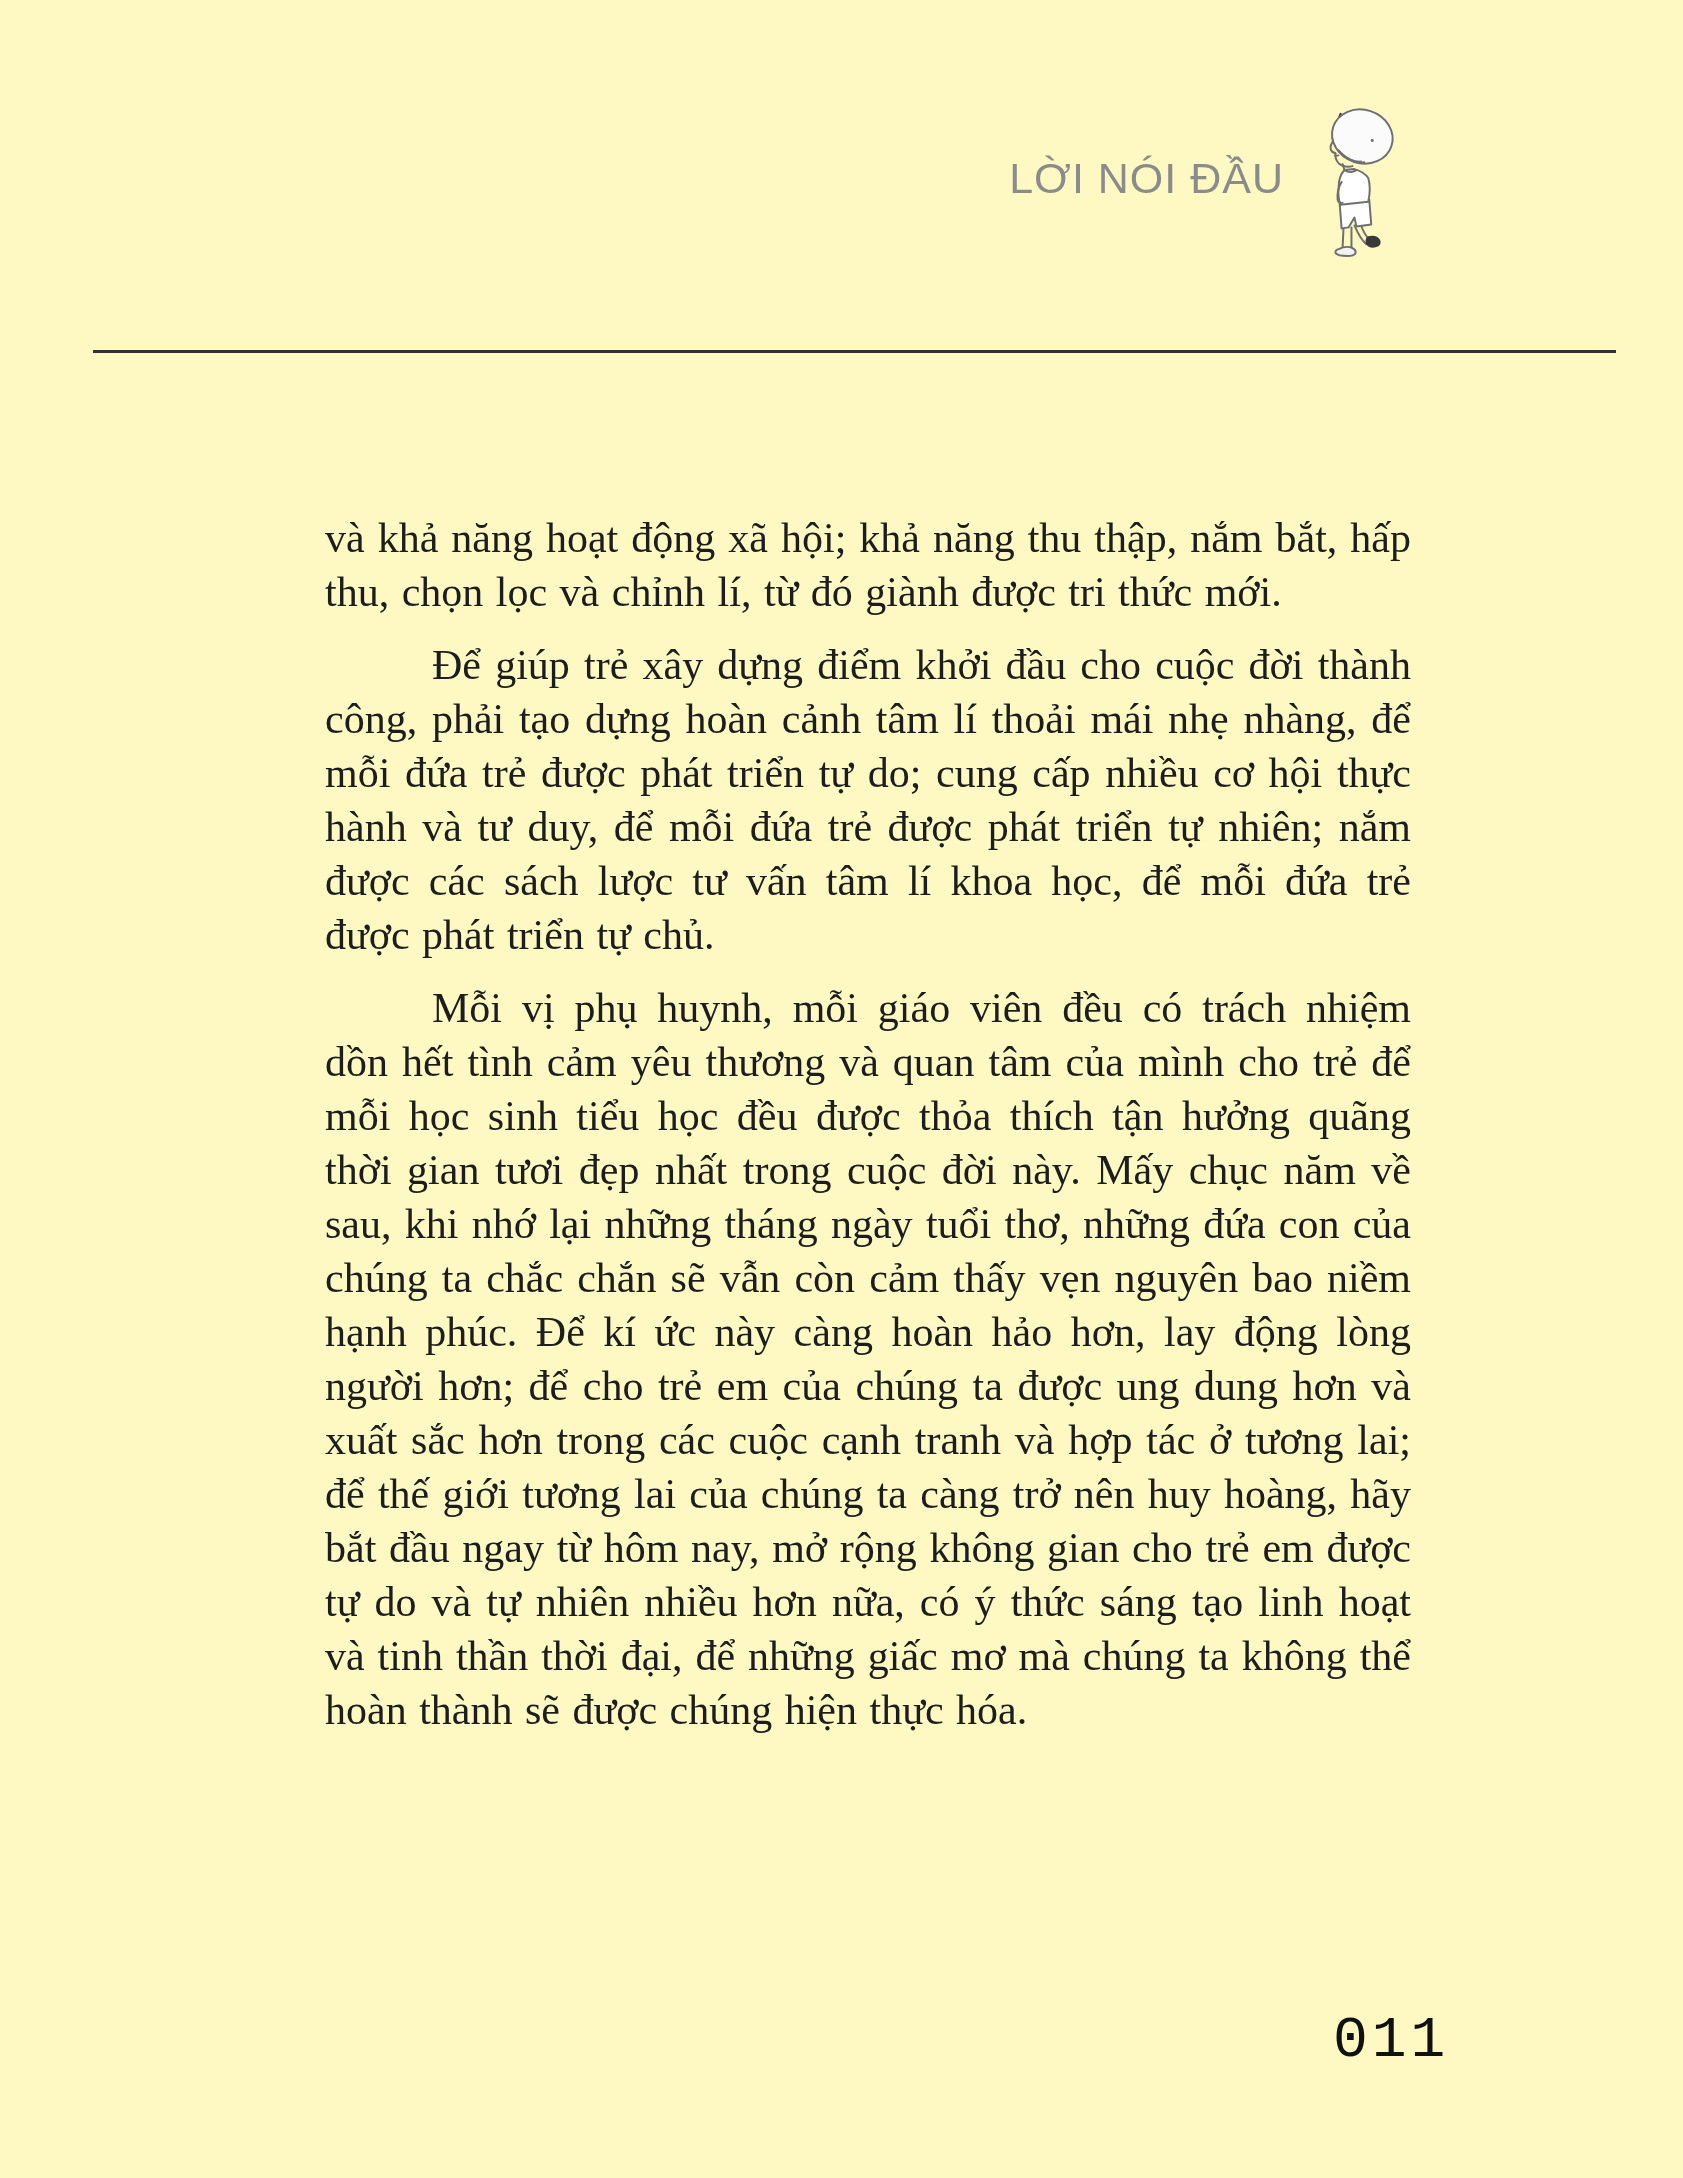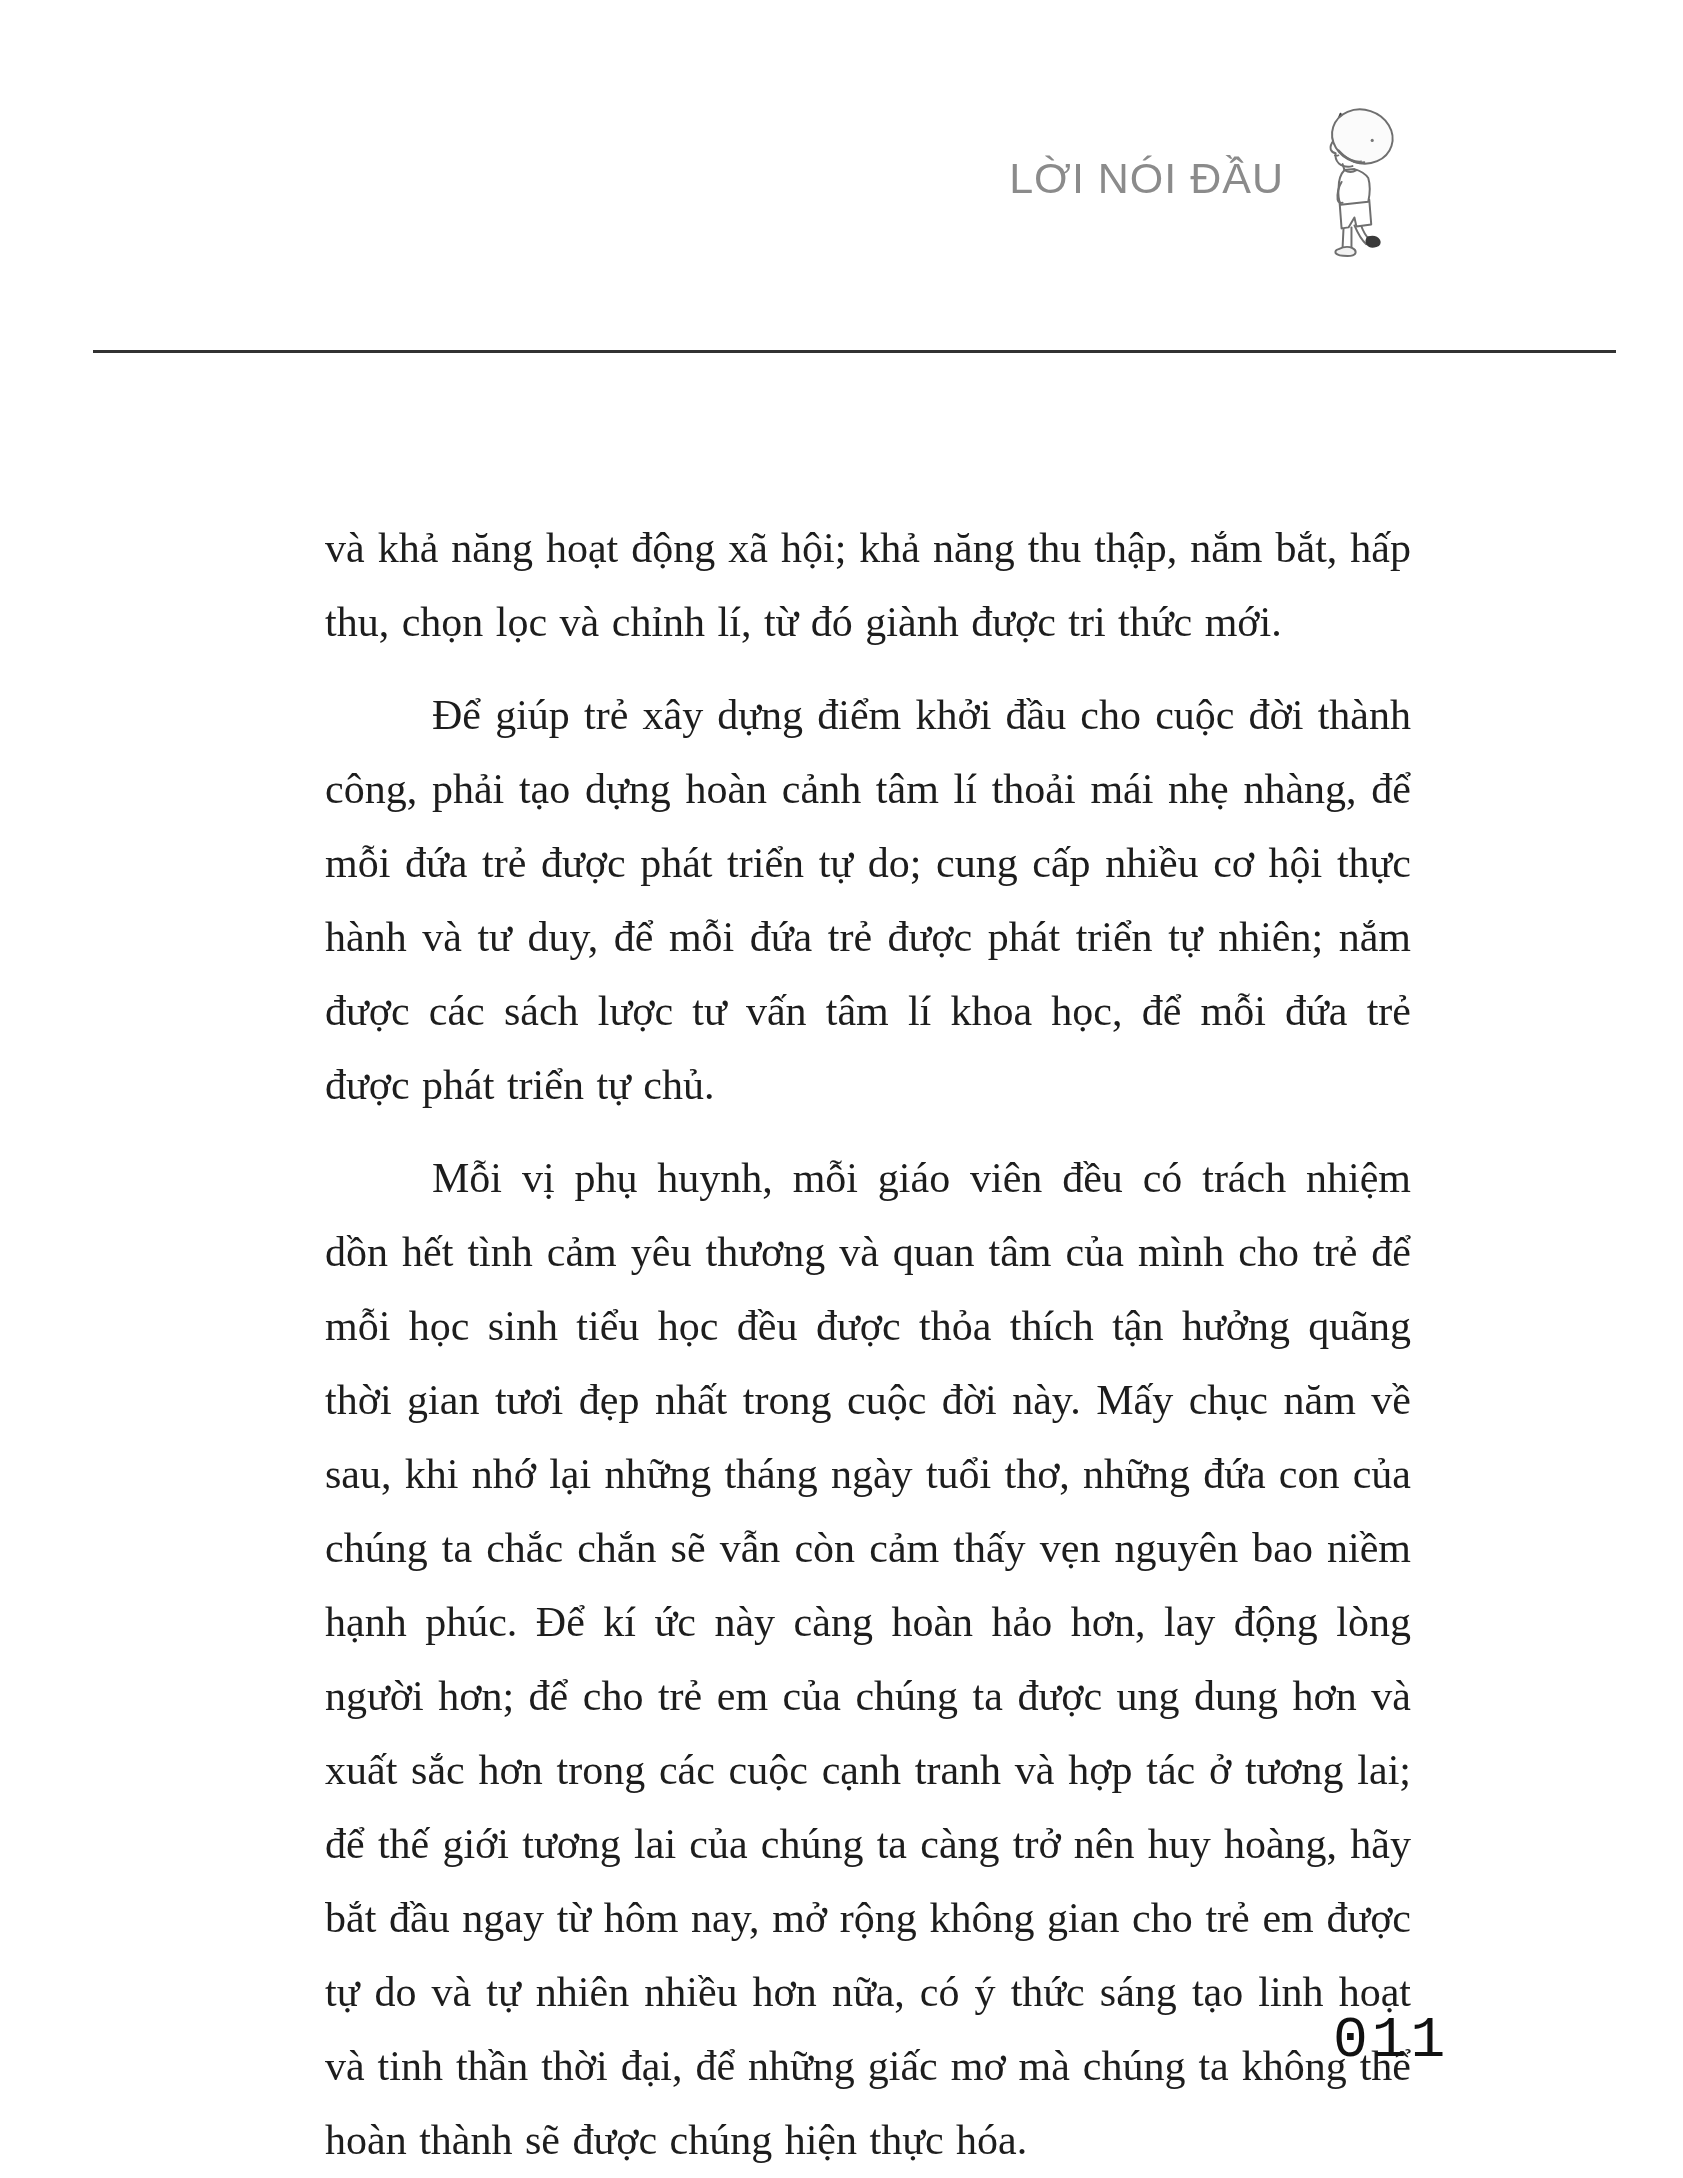--- a/index.html
+++ b/index.html
@@ -1,20 +1,20 @@
 <!DOCTYPE html>
 <html><head>
 <meta charset="utf-8">
 <style>
   html, body { margin: 0; padding: 0; background: #e8e8e8; }
   .page {
     position: relative;
     width: 1683px;
     height: 2178px;
-    background: #ffffff;
+    background: #fef9c3;
     font-family: "Liberation Serif", serif;
     overflow: hidden;
   }
   .header-title {
     position: absolute;
     top: 154px;
     right: 399px;
     font-family: "Liberation Sans", sans-serif;
     font-size: 43px;
     letter-spacing: 1px;
@@ -35,21 +35,21 @@
     width: 1523px;
     height: 3px;
     background: #323232;
   }
   .body-text {
     position: absolute;
     left: 325px;
     top: 511px;
     width: 1086px;
     font-size: 42px;
-    line-height: 74px;
+    line-height: 54px;
     text-align: justify;
     color: #1d1d1d;
     word-spacing: 2px;
   }
   .body-text p { margin: 0; }
   .body-text p.indented { text-indent: 107px; margin-top: 19px; }
   .author-signature {
     position: absolute;
     right: 273px;
     top: 1810px;

